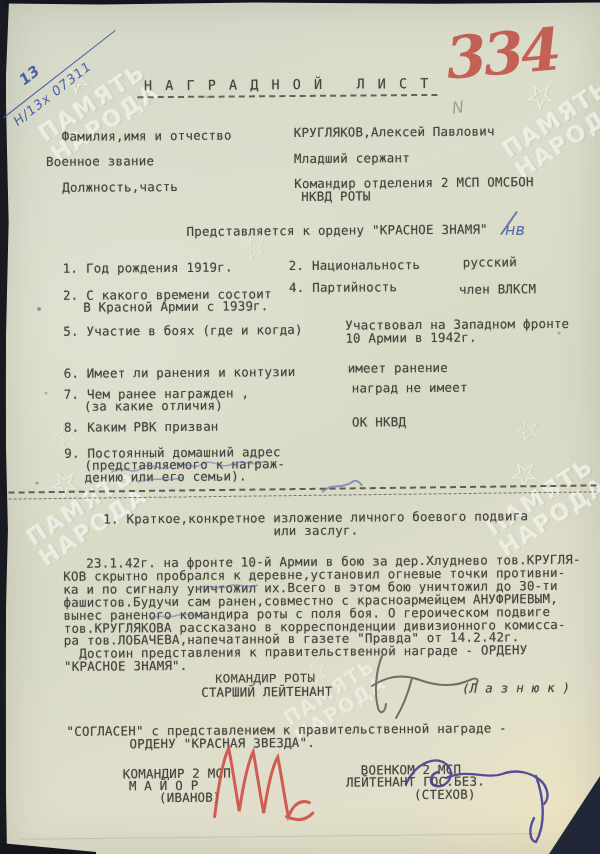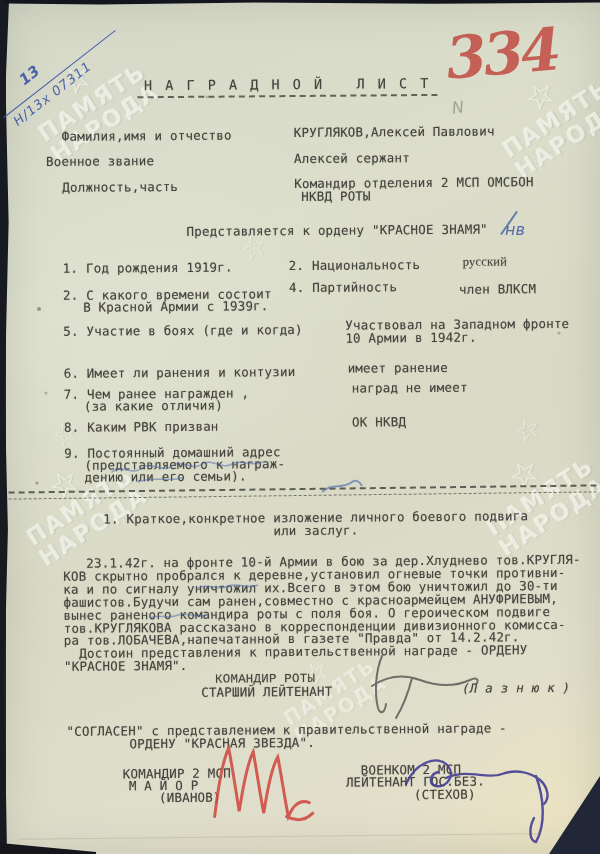--- a/index.html
+++ b/index.html
@@ -107,30 +107,30 @@
     <span class="cn2">Н/13х 07311</span>
   </div>
 
   <div class="content">
 
     <div class="t title">Н А Г Р А Д Н О Й   Л И С Т</div>
 
     <div class="t" style="left:64px;top:127px;">Фамилия,имя и отчество</div>
     <div class="t" style="left:296px;top:125px;">КРУГЛЯКОВ,Алексей Павлович</div>
     <div class="t" style="left:48px;top:152px;">Военное звание</div>
-    <div class="t" style="left:296px;top:151px;">Алексей сержант</div>
+    <div class="t" style="left:296px;top:151px;">Младший сержант</div>
     <div class="t" style="left:64px;top:178px;">Должность,часть</div>
     <div class="t" style="left:296px;top:176px;">Командир отделения 2 МСП ОМСБОН</div>
     <div class="t" style="left:303px;top:189px;">НКВД РОТЫ</div>
 
     <div class="t" style="left:188px;top:223px;">Представляется к ордену "КРАСНОЕ ЗНАМЯ"</div>
 
     <div class="t" style="left:64px;top:259px;">1. Год рождения 1919г.</div>
     <div class="t" style="left:290px;top:258px;">2. Национальность</div>
-    <div class="t" style="left:464px;top:256px;font-family:Liberation Serif, serif;">русский</div>
+    <div class="t" style="left:464px;top:256px;">русский</div>
 
     <div class="t" style="left:64px;top:286px;">2. С какого времени состоит</div>
     <div class="t" style="left:84px;top:298px;">В Красной Армии с 1939г.</div>
     <div class="t" style="left:290px;top:280px;">4. Партийность</div>
     <div class="t" style="left:460px;top:283px;">член ВЛКСМ</div>
 
     <div class="t" style="left:64px;top:322px;">5. Участие в боях (где и когда)</div>
     <div class="t" style="left:346px;top:318px;">Участвовал на Западном фронте</div>
     <div class="t" style="left:346px;top:331px;">10 Армии в 1942г.</div>
 

